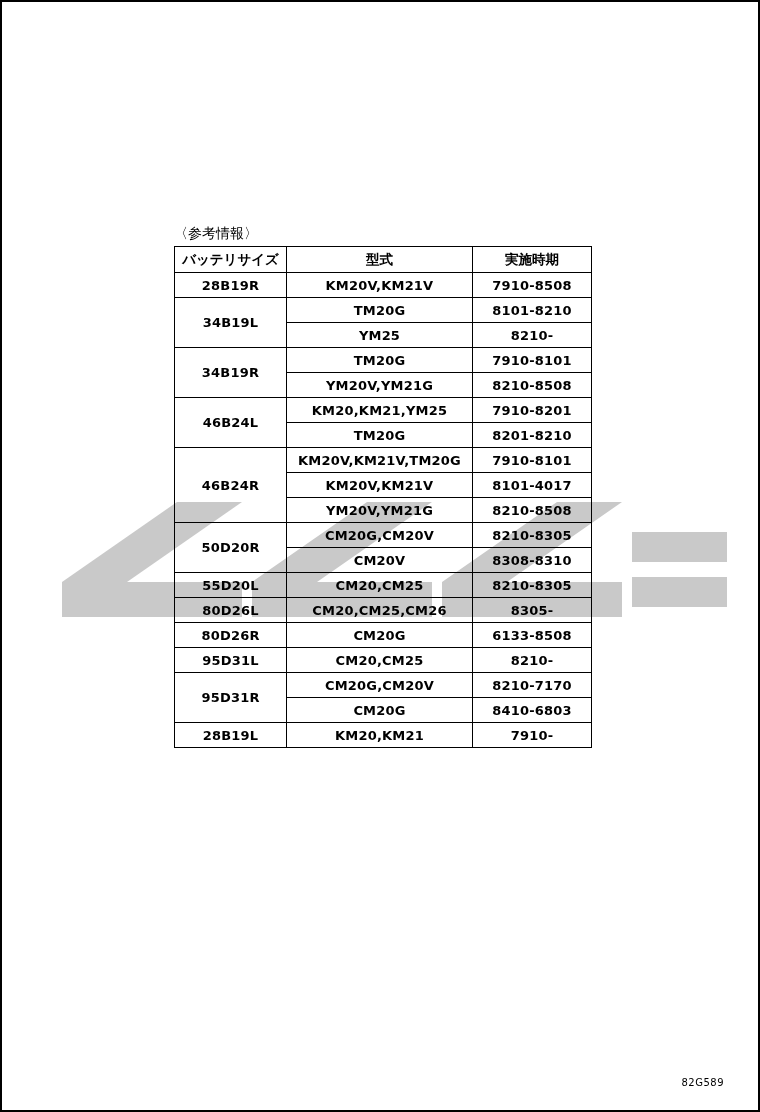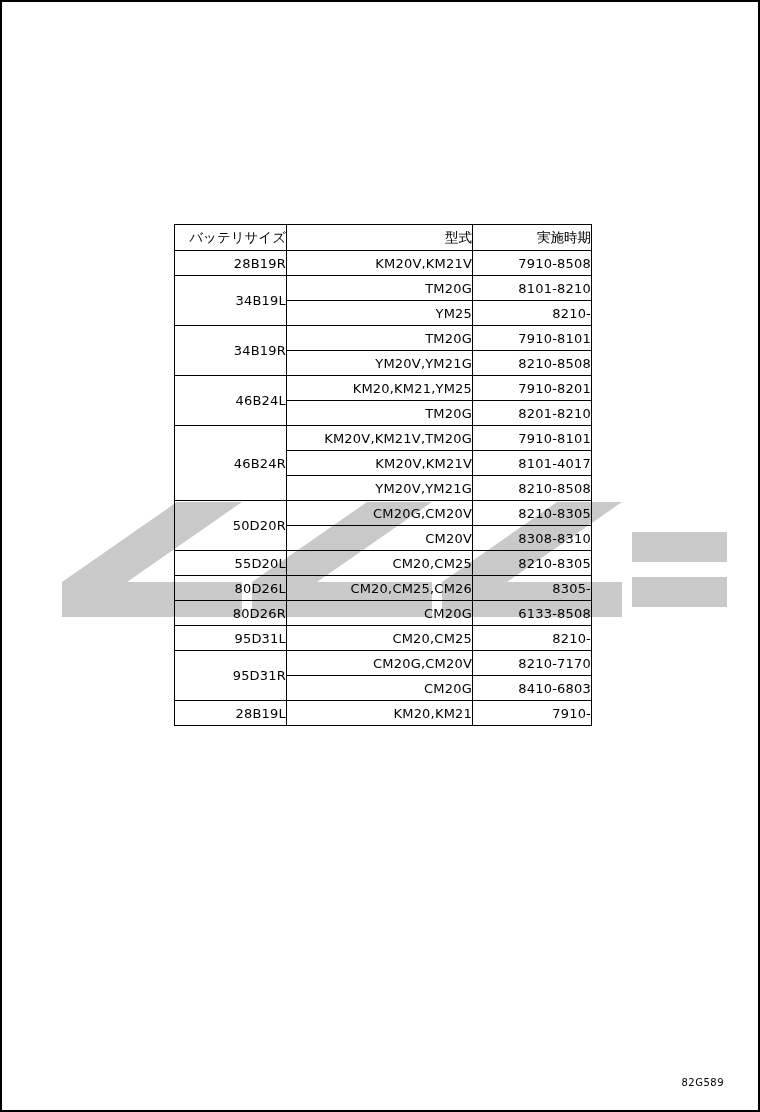--- a/index.html
+++ b/index.html
@@ -57,23 +57,23 @@
   }
 
   table.spec {
     border-collapse: collapse;
     table-layout: fixed;
     width: 417px;
     background: transparent;
   }
   table.spec td, table.spec th {
     border: 1px solid #000000;
-    font-weight: normal;
+    font-weight: bold;
     padding: 0;
-    text-align: right;
+    text-align: center;
     vertical-align: middle;
     font-size: 13px;
     height: 25px;
     box-sizing: border-box;
   }
   table.spec thead td {
     height: 26px;
     font-size: 13.5px;
   }
   .col-size { width: 112px; }
@@ -115,20 +115,21 @@
         <polygon points="60,125 175,45 240,45 125,125 240,125 240,160 60,160"></polygon>
         <polygon points="250,125 365,45 430,45 315,125 430,125 430,160 250,160"></polygon>
         <polygon points="440,125 555,45 620,45 505,125 620,125 620,160 440,160"></polygon>
         <rect x="630" y="75" width="95" height="30"></rect>
         <rect x="630" y="120" width="95" height="30"></rect>
       </g>
     </svg>
   </div>
 
   <div id="content">
+    <div id="caption">〈参考情報〉</div>
 
     <table class="spec">
       <colgroup>
         <col class="col-size">
         <col class="col-model">
         <col class="col-period">
       </colgroup>
       <thead>
         <tr>
           <td>バッテリサイズ</td>

